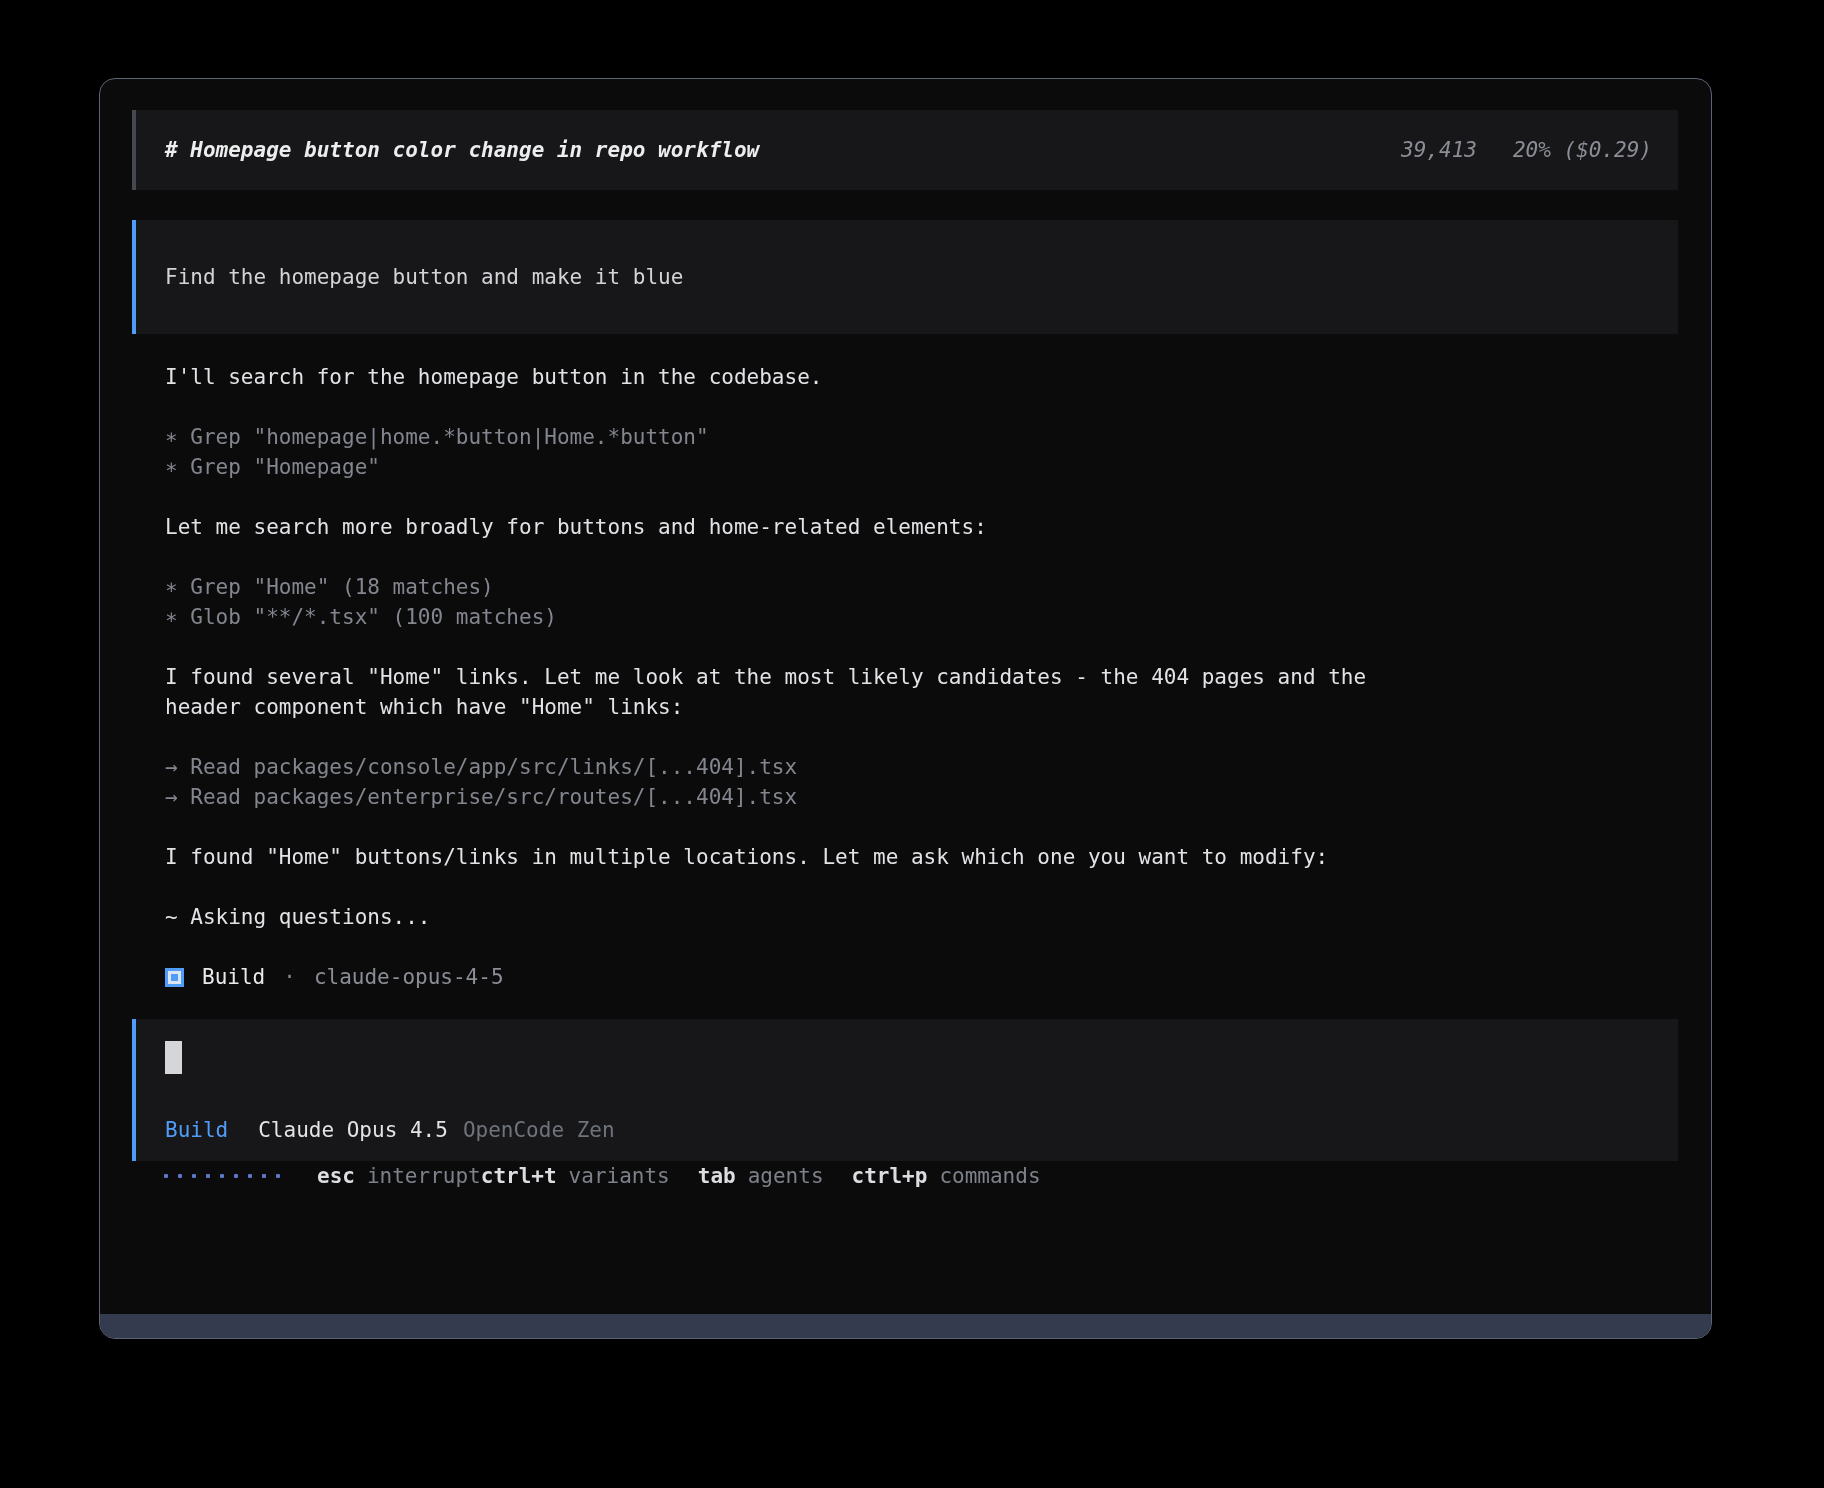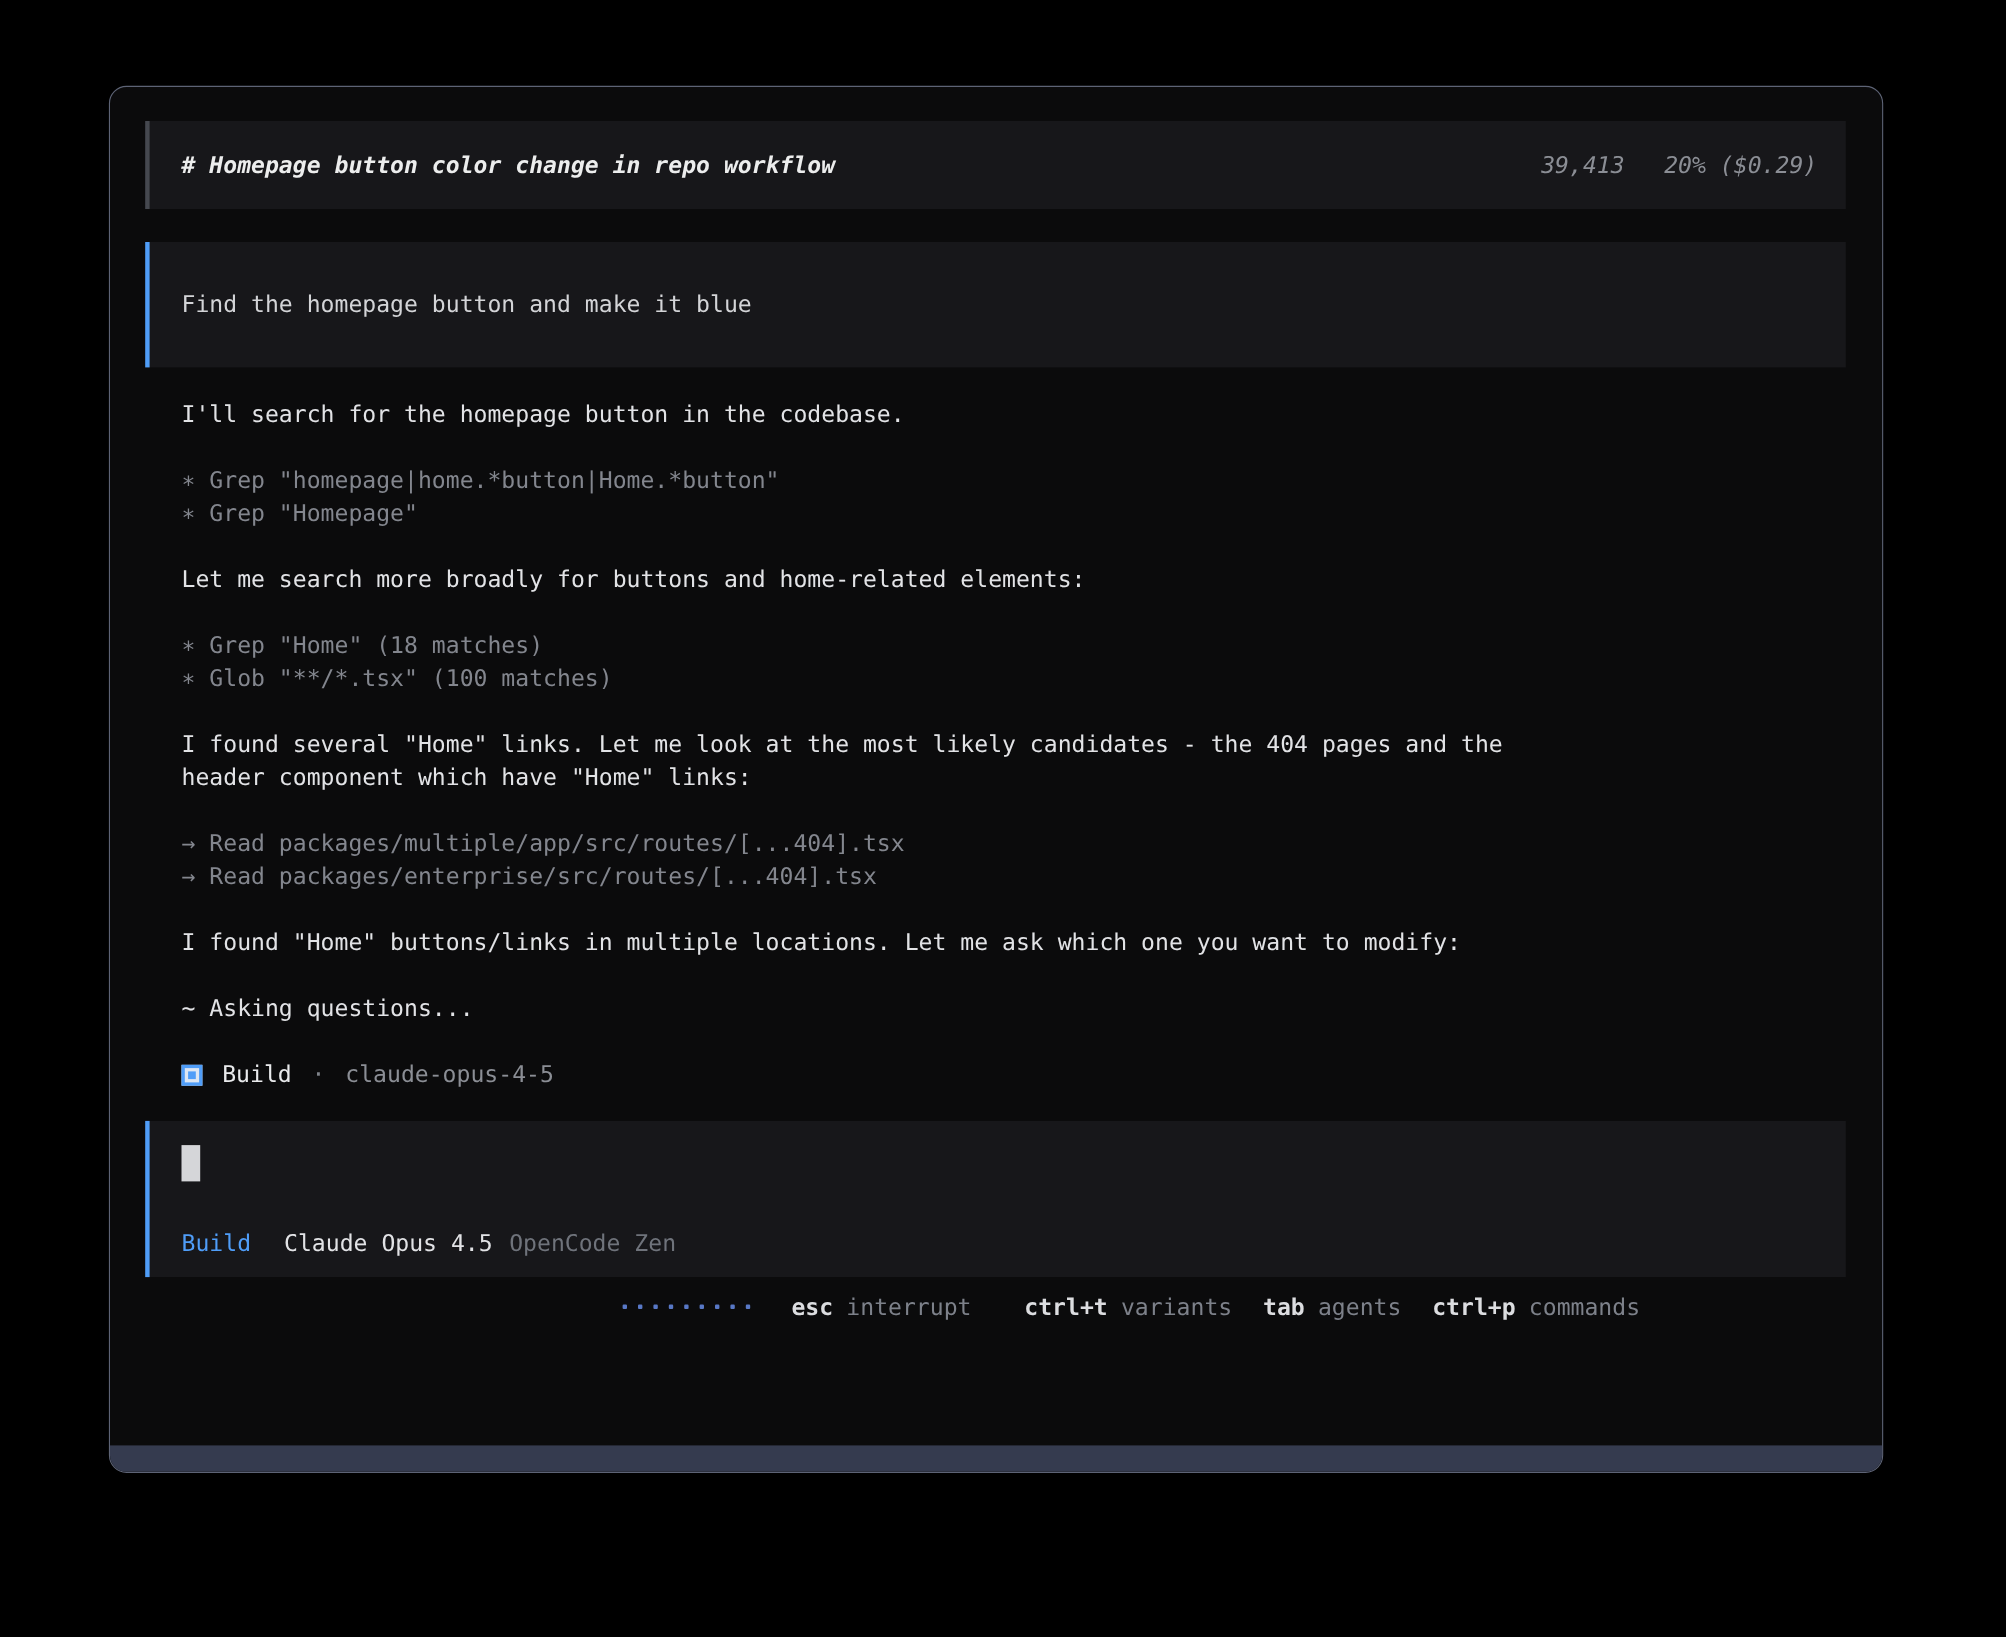--- a/index.html
+++ b/index.html
@@ -54,22 +54,22 @@
   .agent-model{color:#8b8e95;}
 
   .input-panel{margin:27px 33px 0 32px;height:142px;border-left-color:#4f9df8;
                padding:22px 0 0 29px;position:relative;}
   .cursor{display:block;width:17px;height:33px;background:#d5d6d9;}
   .input-meta{position:absolute;left:29px;bottom:16px;display:flex;align-items:baseline;white-space:pre;}
   .input-mode{color:#4f9df8;margin-right:30px;}
   .input-model{color:#e2e3e6;margin-right:15px;}
   .input-provider{color:#6f737b;}
 
-  .footer{margin-top:12px;height:30px;display:flex;align-items:center;
-          justify-content:flex-end;padding:0 220px 0 64px;gap:48px;}
+  .footer{height:30px;display:flex;align-items:center;
+          justify-content:flex-start;padding:0 220px 0 64px;}
   .footer-left{display:flex;align-items:center;gap:37px;}
   .dots{display:flex;gap:10px;align-items:center;}
   .dot{width:4px;height:4px;background:#5878c6;border-radius:1px;}
   .hints{display:flex;gap:28px;}
   .hint{display:flex;gap:12px;white-space:pre;}
   .hint .key{color:#dcdde0;font-weight:bold;}
   .hint .lbl{color:#7d818a;}
 </style>
 </head>
 <body>
@@ -104,21 +104,21 @@
         </div>
         <div class="block muted">
           <div class="tline">∗ Grep "Home" (18 matches)</div>
           <div class="tline">∗ Glob "**/*.tsx" (100 matches)</div>
         </div>
         <div class="block normal">
           <div class="tline">I found several "Home" links. Let me look at the most likely candidates - the 404 pages and the</div>
           <div class="tline">header component which have "Home" links:</div>
         </div>
         <div class="block muted">
-          <div class="tline">→ Read packages/multiple/app/src/routes/[...404].tsx</div>
+          <div class="tline">→ Read packages/console/app/src/links/[...404].tsx</div>
           <div class="tline">→ Read packages/enterprise/src/routes/[...404].tsx</div>
         </div>
         <div class="block normal">
           <div class="tline">I found "Home" buttons/links in multiple locations. Let me ask which one you want to modify:</div>
         </div>
         <div class="block normal">
           <div class="tline">~ Asking questions...</div>
         </div>
       </div>
 

